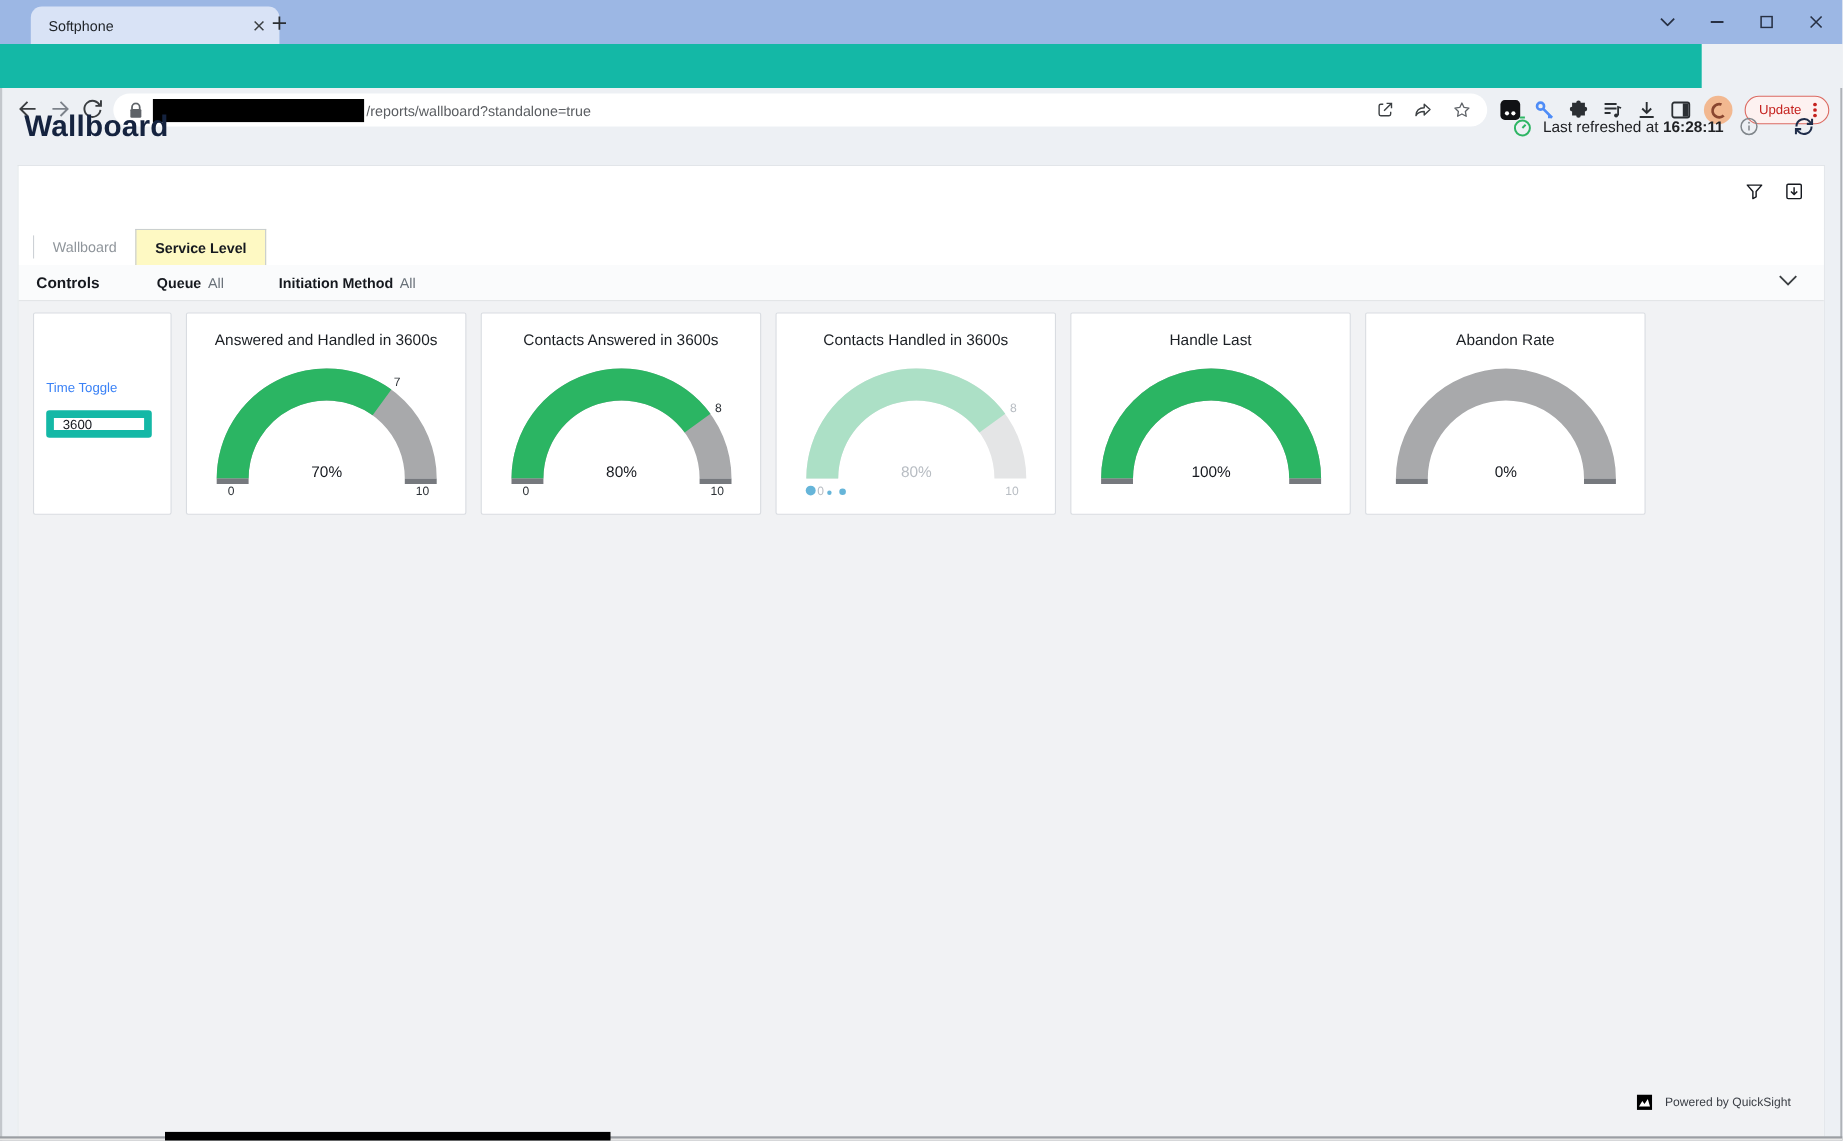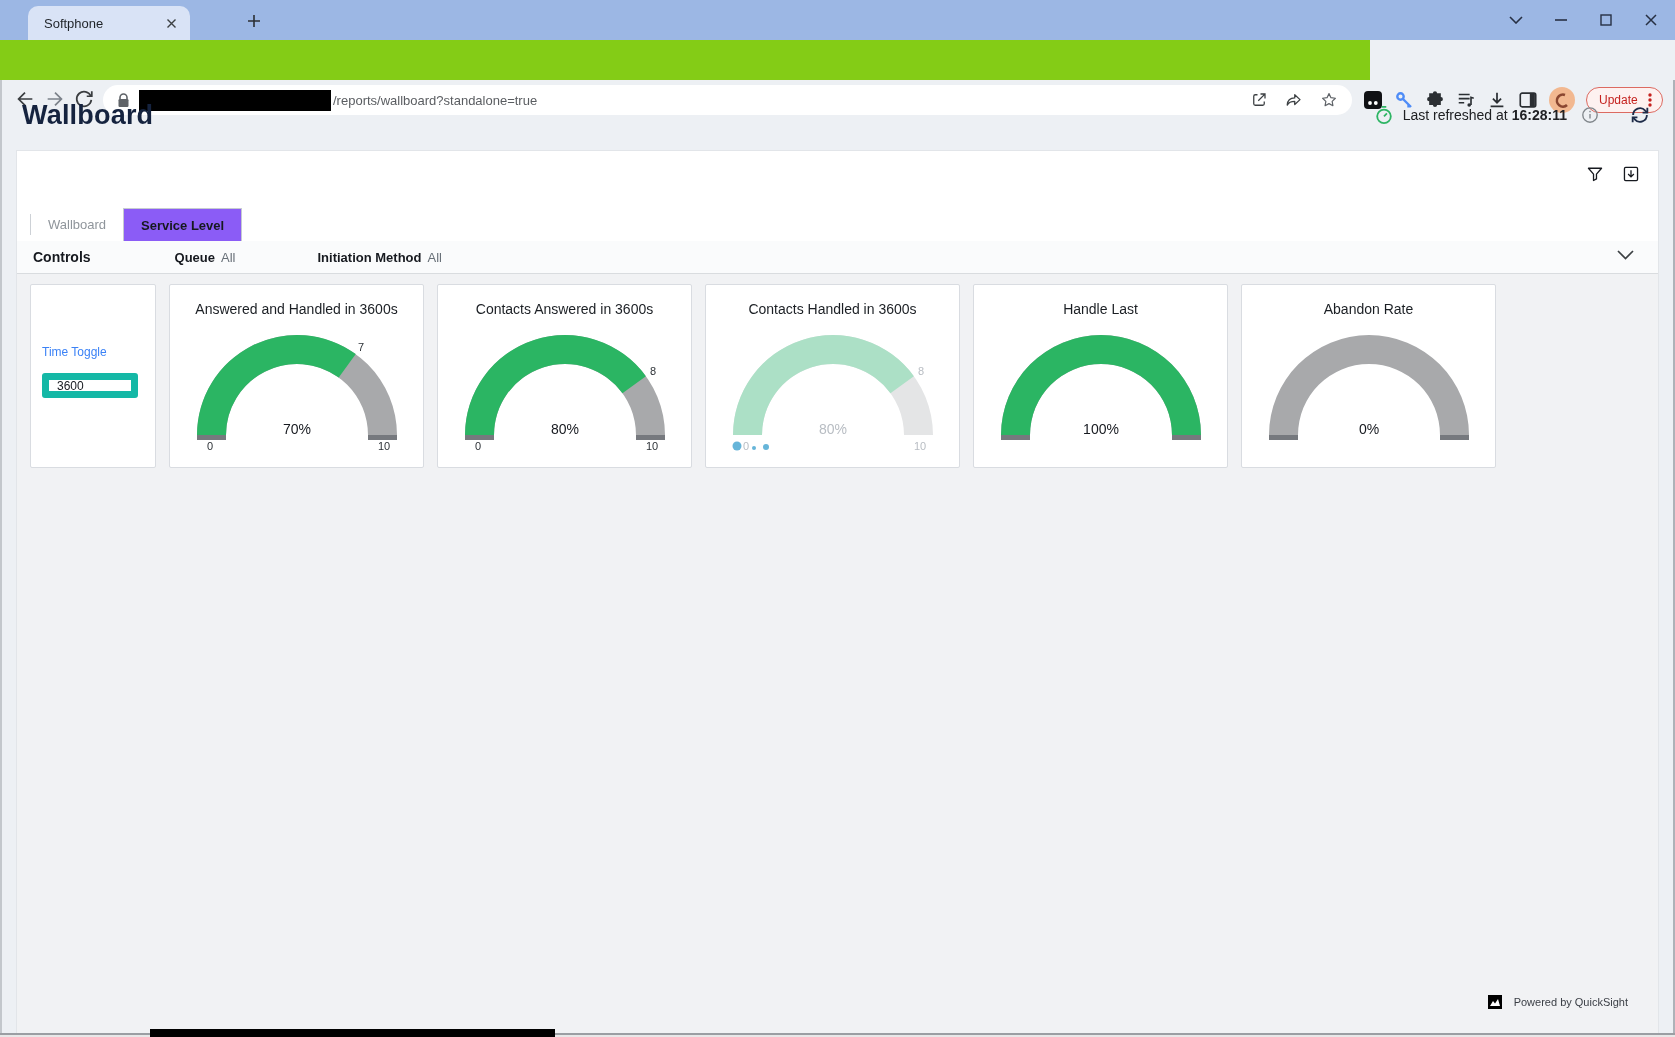--- a/index.html
+++ b/index.html
@@ -1,29 +1,29 @@
 <!DOCTYPE html>
 <html><head>
 <meta charset="utf-8">
 <style>
   * { box-sizing: border-box; margin: 0; padding: 0; }
   html,body { width:1675px; height:1037px; overflow:hidden; }
   body { font-family:"Liberation Sans", sans-serif; position:relative; background:#edf0f4; }
 
   
   .titlebar { position:absolute; left:0; top:0; width:1675px; height:40px; background:#9cb7e4; }
-  .browser-tab { position:absolute; left:28px; top:6px; width:162px; height:34px; background:#d9e3f6;
+  .browser-tab { position:absolute; left:28px; top:6px; width:226px; height:34px; background:#d9e3f6;
     border-radius:10px 10px 0 0; display:flex; align-items:center; padding:0 10px 0 16px; }
   .browser-tab .tab-title { font-size:13px; color:#1f2328; flex:1; }
   .tab-close { width:18px; height:18px; border-radius:50%; display:flex; align-items:center; justify-content:center; cursor:pointer; }
   .new-tab-btn { position:absolute; left:243px; top:10px; width:22px; height:22px; display:flex; align-items:center; justify-content:center; }
   .win-controls { position:absolute; right:2px; top:0; height:40px; display:flex; }
   .win-btn { width:45px; height:40px; display:flex; align-items:center; justify-content:center; }
 
-  .toolbar { position:absolute; left:0; top:40px; width:1370px; height:40px; background:#84cc16; }
+  .toolbar { position:absolute; left:0; top:40px; width:1547px; height:40px; background:#14b8a6; }
   .nav-btn { position:absolute; top:48px; width:24px; height:24px; }
   .omnibox { position:absolute; left:103px; top:45px; width:1249px; height:30px; background:#ffffff;
     border-radius:15px; display:flex; align-items:center; padding:0 14px; }
   .url-redaction { width:192px; height:21px; background:#000; margin-left:9px; }
   .url-text { font-size:13px; color:#5a5d61; margin-left:2px; flex:1; white-space:nowrap; overflow:hidden; }
   .omni-icons { display:flex; align-items:center; gap:17px; margin-left:8px; }
   .ext-row { position:absolute; left:1363px; top:40px; height:40px; display:flex; align-items:center; gap:11px; }
   .avatar { width:26px; height:26px; border-radius:50%; background:#f2b890; display:flex; align-items:center; justify-content:center; }
   .update-btn { height:26px; border:1px solid #dc6a61; border-radius:13px; background:#fdf1f0; color:#c5221f;
     font-size:12px; display:flex; align-items:center; padding:0 4px 0 12px; gap:4px; cursor:pointer; }
@@ -38,25 +38,25 @@
   .sync-wrap { margin-left:30px; margin-right:2px; display:flex; }
 
   .sheet { position:absolute; left:16px; top:150px; width:1643px; height:883px; background:#fbfcfd; border:1px solid #e2e5e9; border-bottom:none; }
   .sheet-toolbar { position:relative; height:57px; background:#ffffff; }
   .sheet-toolbar .tool-icons { position:absolute; right:16px; top:12px; display:flex; gap:14px; }
   .tool-icon { width:22px; height:22px; display:flex; align-items:center; justify-content:center; cursor:pointer; }
 
   .tabs-row { height:33px; display:flex; align-items:stretch; background:#ffffff; }
   .tab-sep { width:1px; background:#cdd1d6; margin:6px 0; margin-left:13px; }
   .sheet-tab { padding:0 17px; display:flex; align-items:center; font-size:13px; color:#8f959b; cursor:pointer; }
-  .sheet-tab.active { color:#16191f; font-weight:bold; background:#8b5cf6; border:1px solid #c6cbd1; border-bottom:none; }
+  .sheet-tab.active { color:#16191f; font-weight:bold; background:#fef9c3; border:1px solid #c6cbd1; border-bottom:none; }
 
   .controls-row { height:33px; display:flex; align-items:center; padding-left:16px; font-size:13px; color:#2b2f33; background:#fafbfc; border-bottom:1px solid #d9dcdf; position:relative; }
   .controls-label { font-size:14px; color:#16191f; margin-right:52px;font-weight:bold; }
-  .filter-chip { display:flex; align-items:center; margin-right:50px;margin-left:32px; }
+  .filter-chip { display:flex; align-items:center; margin-right:50px; }
   .filter-chip .f-label { font-weight:bold; color:#16191f; margin-right:6px; }
   .filter-chip .f-value { color:#687078;text-align:right; }
   .controls-chevron { position:absolute; right:24px; top:9px; cursor:pointer; }
 
   .canvas { position:relative; height:759px; background:#f1f2f4; padding:10px 0 0 13px; display:flex; align-items:flex-start; gap:13px; }
   .card { background:#ffffff; border:1px solid #d9dce1; border-radius:2px; height:184px; }
   .time-card { width:126px; padding:16px 11px; }
   .time-card-title { font-size:12px; color:#3b82f6; margin-bottom:14px;margin-top:44px; }
   .time-input { width:96px; height:25px; border:7px solid #14b8a6; border-radius:3px; font-size:12px; color:#16191f;
     padding:0 8px; font-family:"Liberation Sans", sans-serif; background:#fff; }

